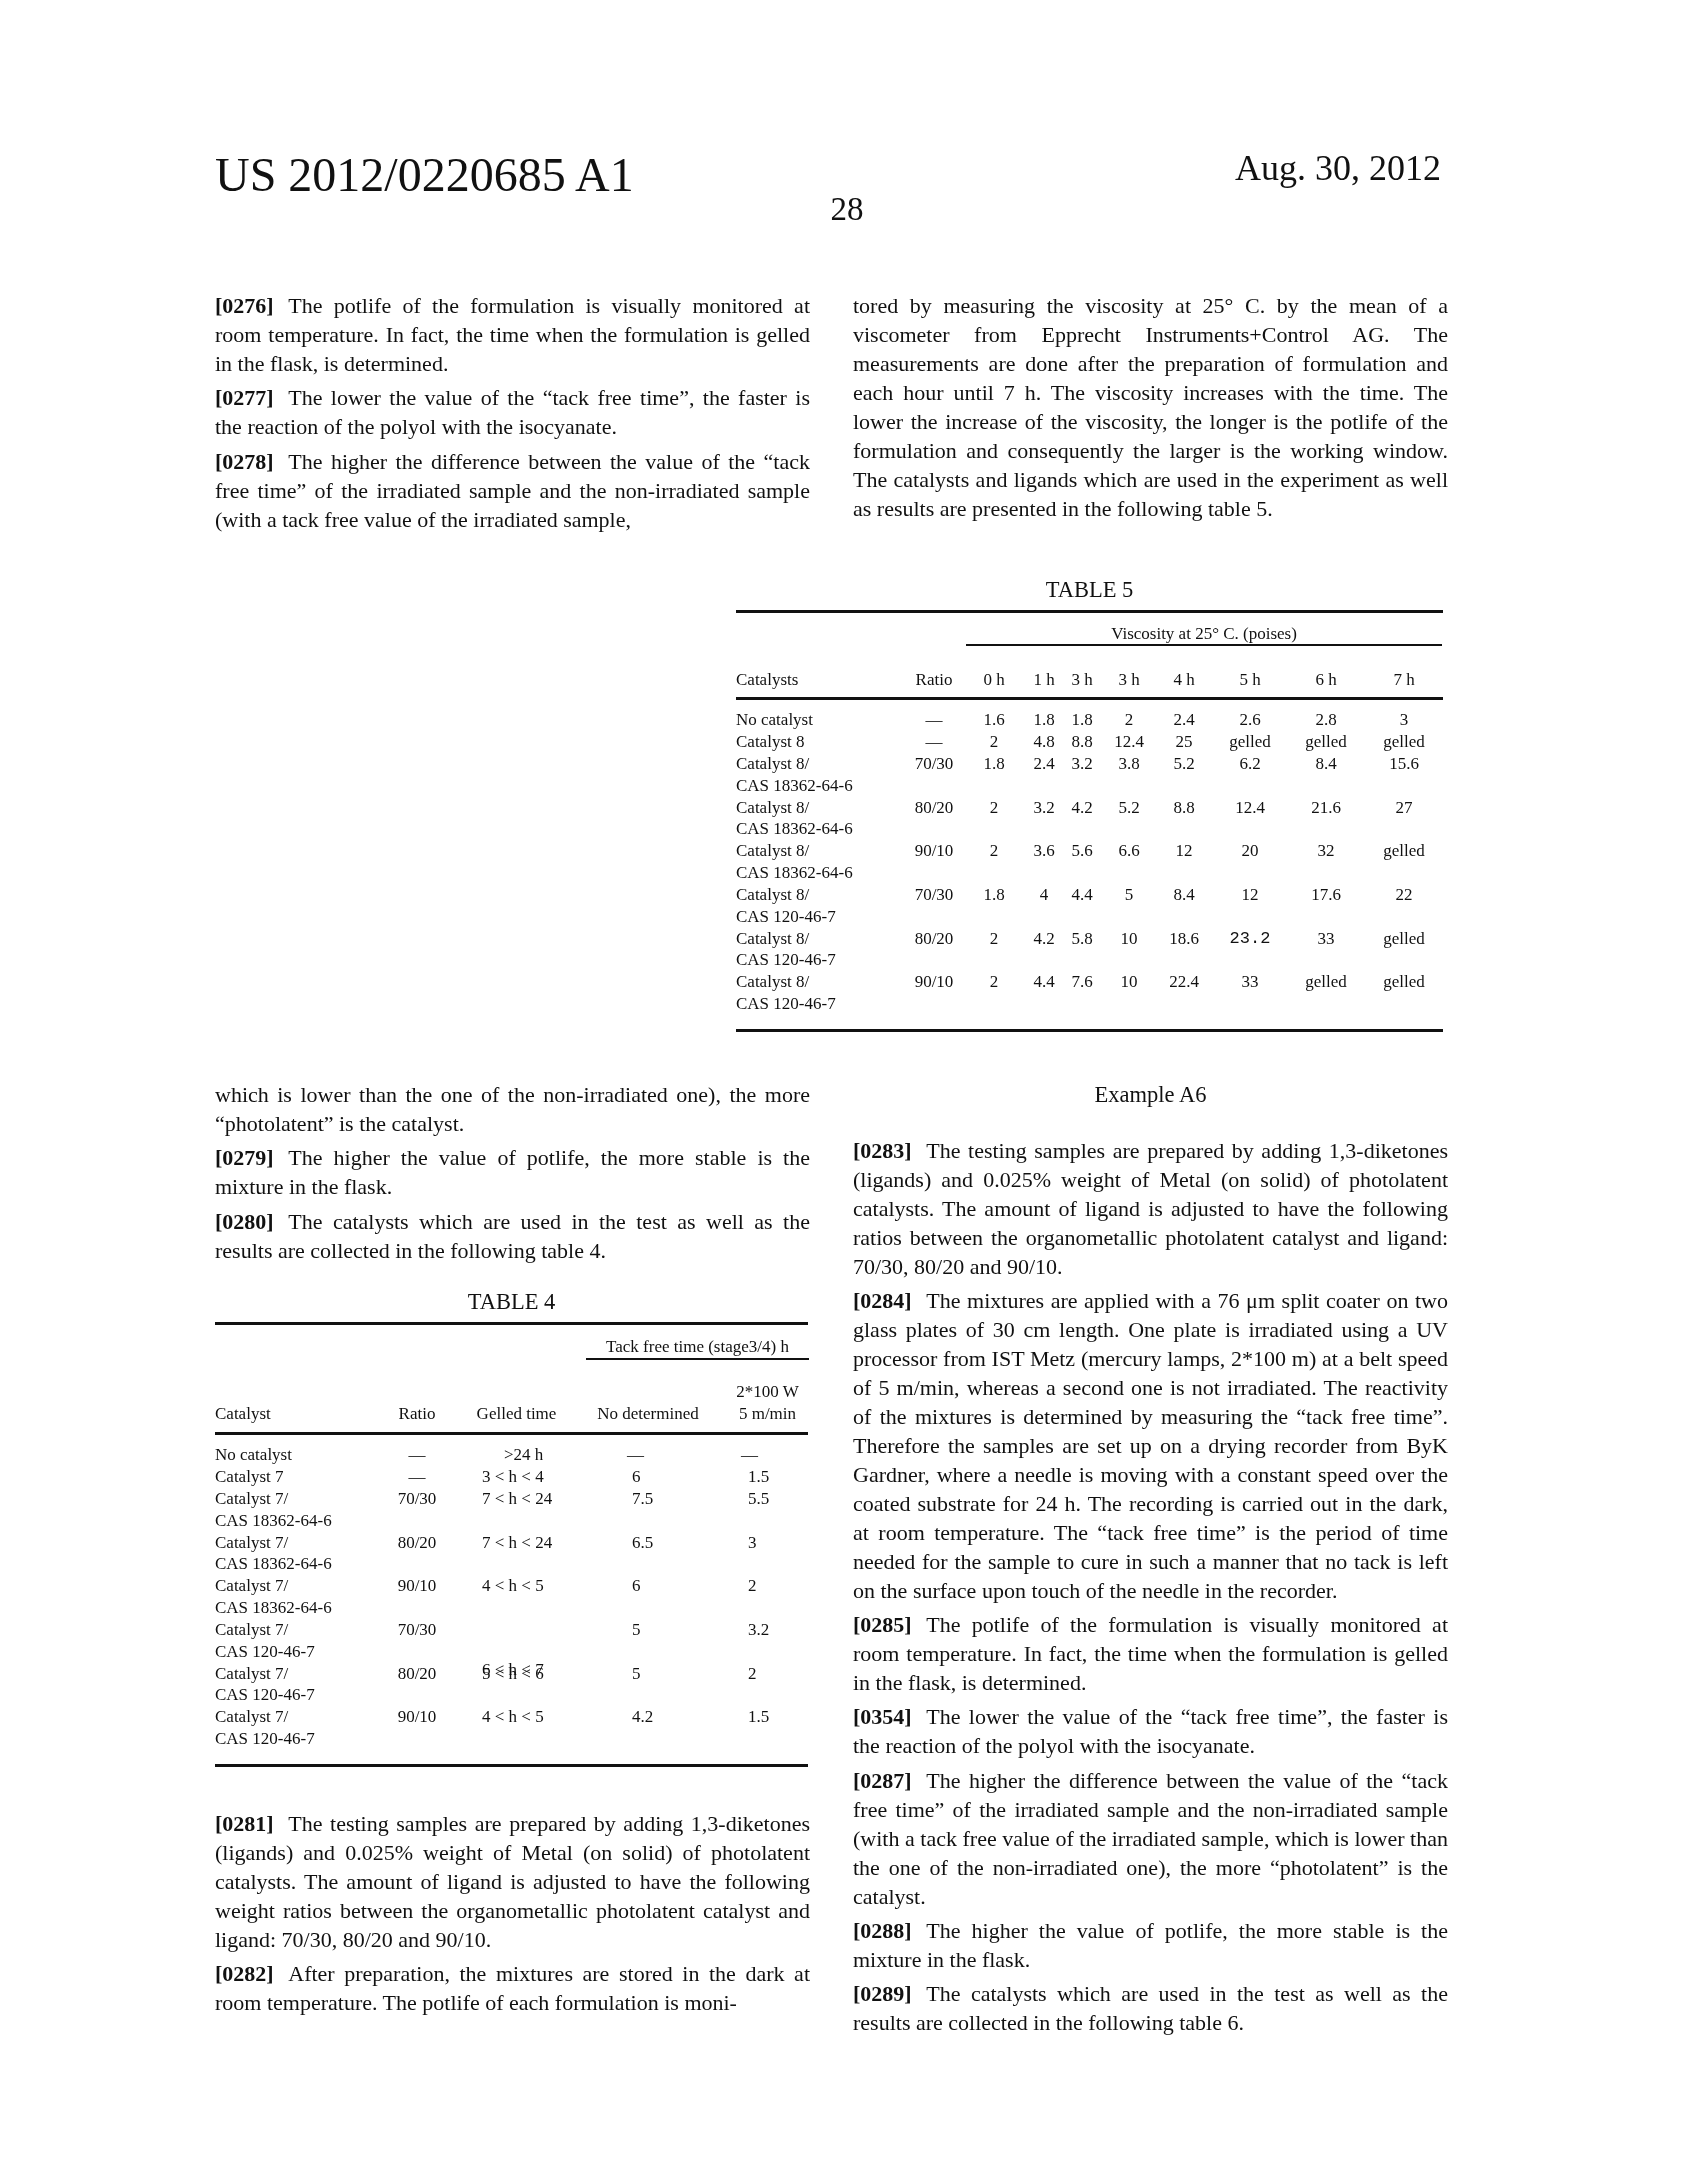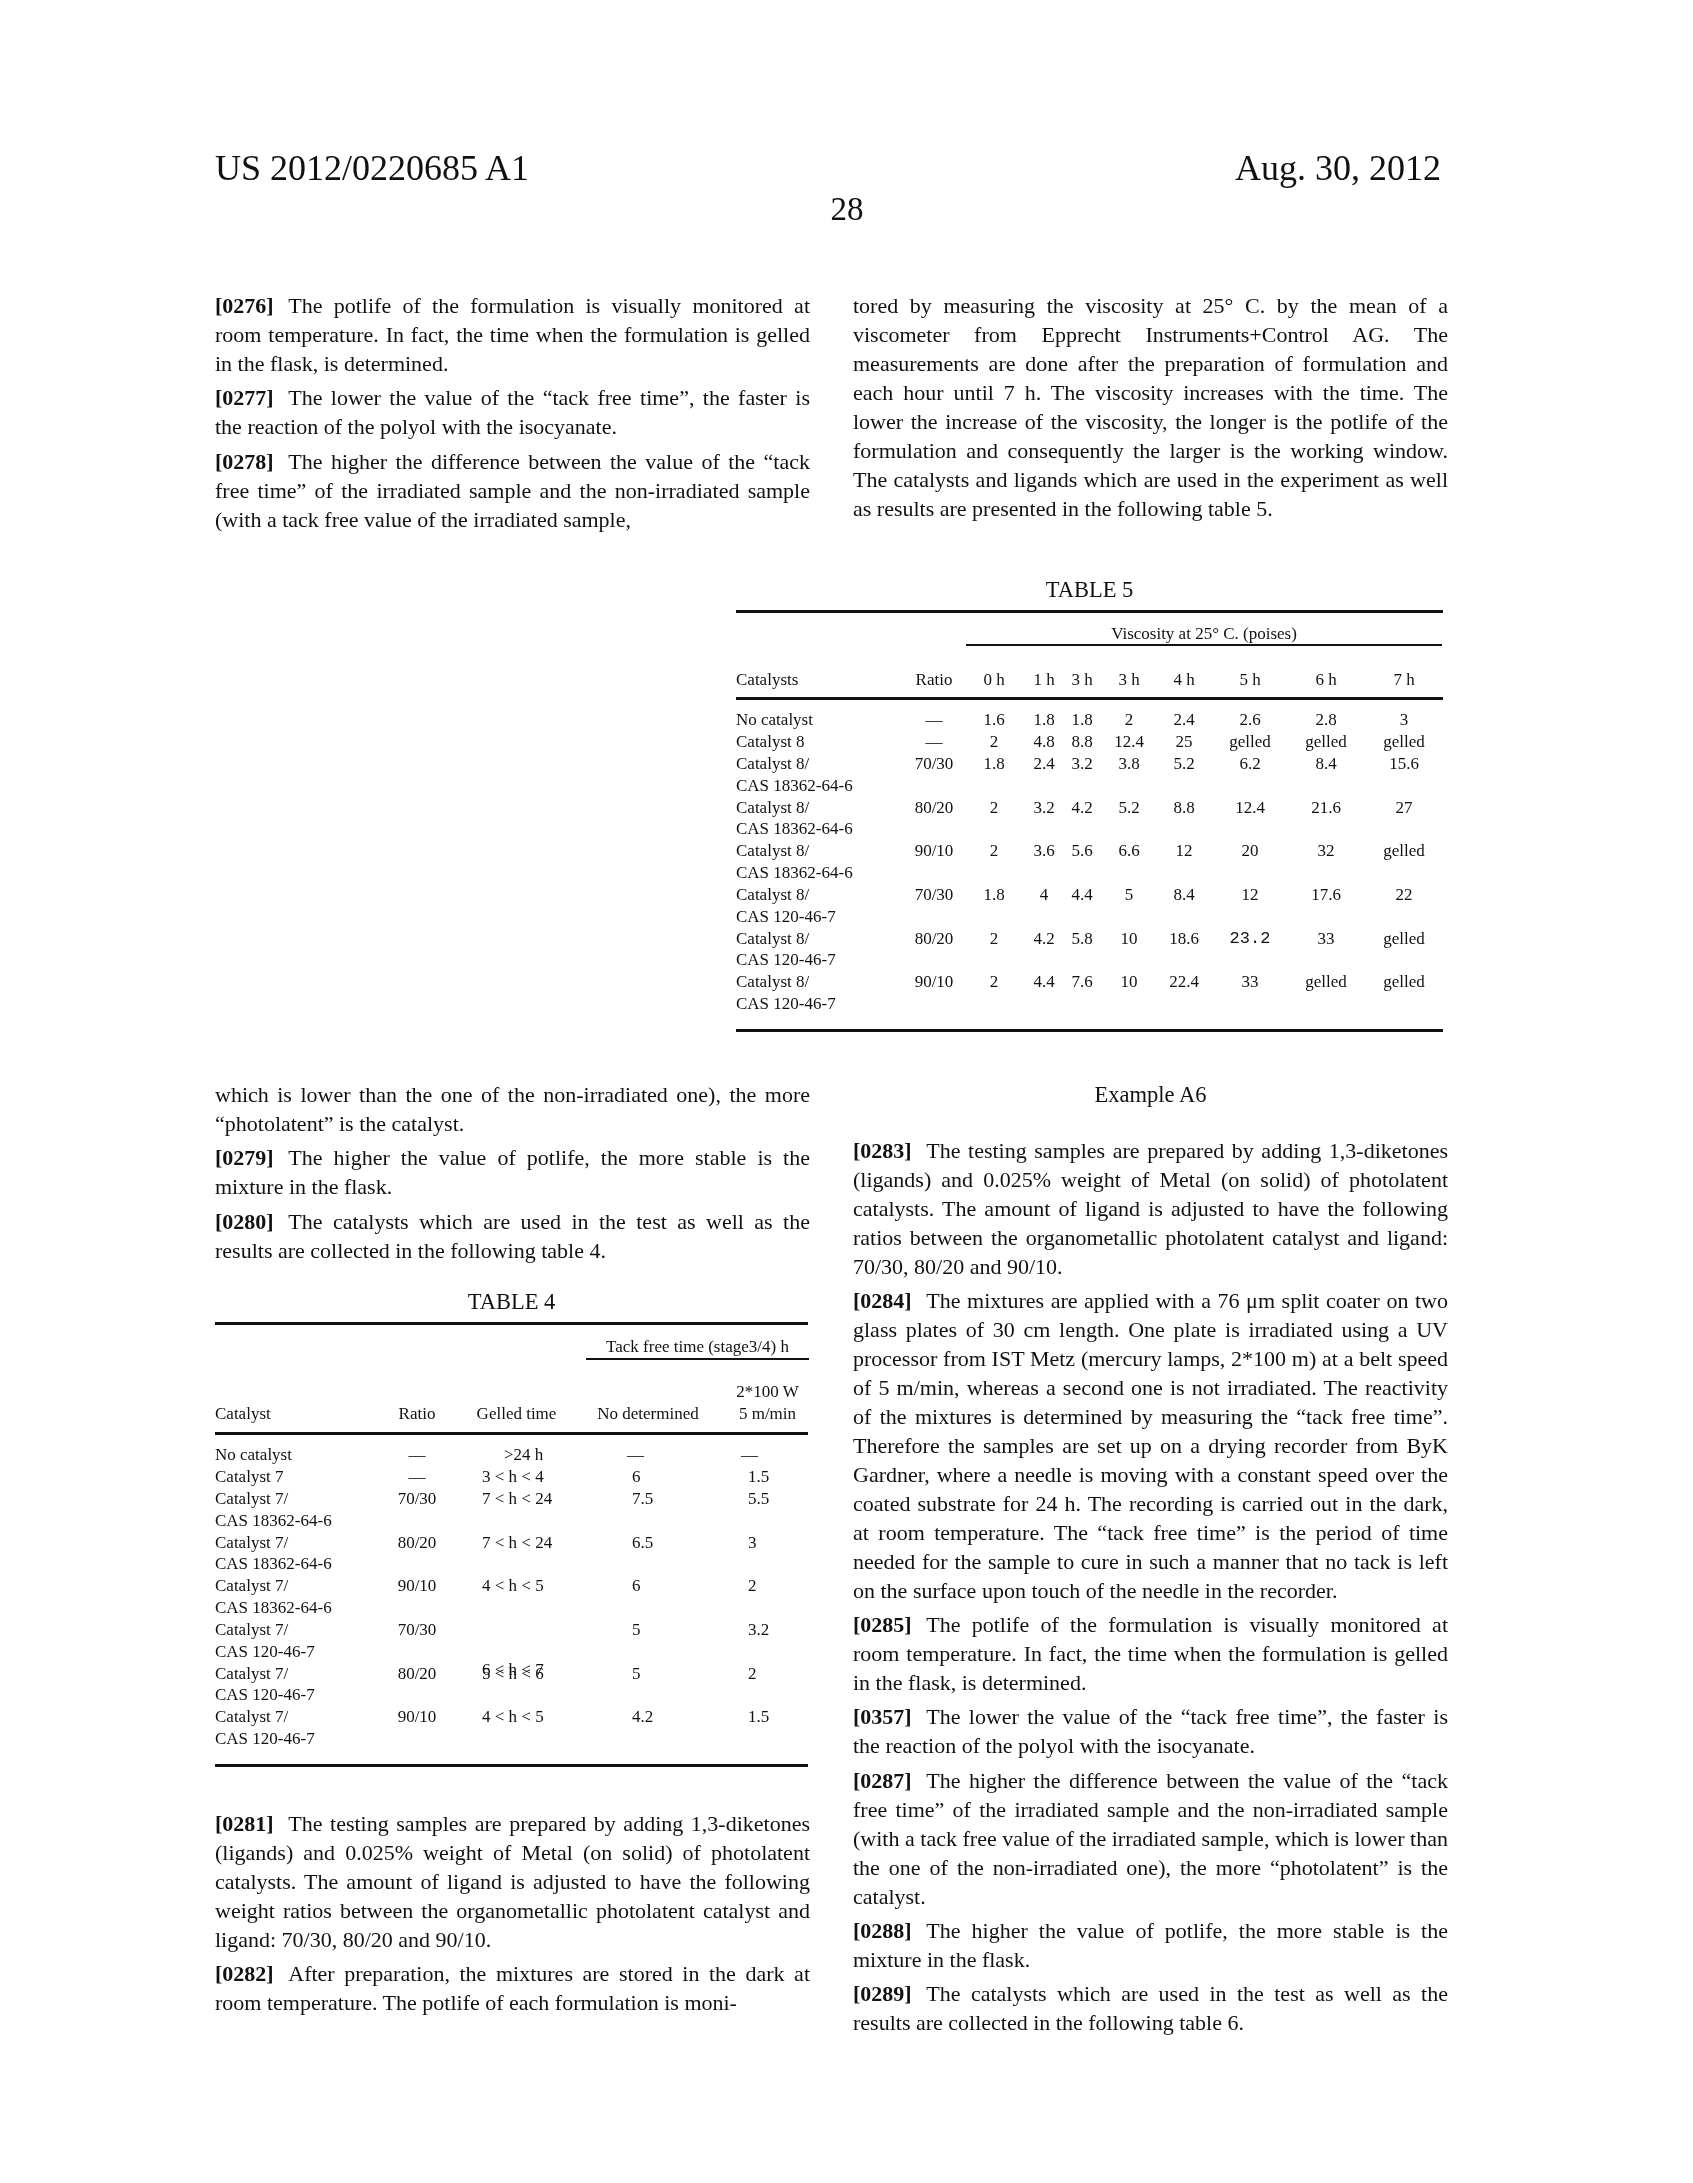--- a/index.html
+++ b/index.html
@@ -1,20 +1,20 @@
 <!DOCTYPE html>
 <html style="font-size:10.6px"><head>
 <meta charset="utf-8">
 <style>
   html, body { margin: 0; padding: 0; background: #ffffff; }
   body {
     width: 1694px; height: 2183px; position: relative; overflow: hidden;
     font-family: "Liberation Serif", "DejaVu Serif", serif; color: #111;
   }
-  .hdr-left { position: absolute; left: 215px; top: 147px; font-size: 36px; letter-spacing: 0px; }
+  .hdr-left { position: absolute; left: 215px; top: 147px; font-size: 48px; letter-spacing: 0px; }
   .hdr-right { position: absolute; right: 253px; top: 147px; font-size: 36px; }
   .hdr-page { position: absolute; left: 0; width: 1694px; top: 191px; text-align: center; font-size: 33px; }
 
   .col { position: absolute; width: 595px; font-size: 22px; line-height: 29px; text-align: justify; }
   .col p { margin: 0 0 5.3px 0; }
   .pnum { font-weight: bold; margin-right: 14.6px; }
   .example-title { text-align: center; font-size: 22.5px; margin: 0; }
 
   .tbl-title { text-align: center; font-size: 22.5px; position: absolute; }
   .rule-thick { position: absolute; height: 3.3px; background: #111; }
@@ -214,18 +214,18 @@
 <div class="col" id="ex-a5" style="left:215px; top:1809px;">
 <p><span class="pnum">[0281]</span><span>The testing samples are prepared by adding 1,3-diketones (ligands) and 0.025% weight of Metal (on solid) of photolatent catalysts. The amount of ligand is adjusted to have the following weight ratios between the organometallic photolatent catalyst and ligand: 70/30, 80/20 and 90/10.</span></p>
     <p><span class="pnum">[0282]</span><span>After preparation, the mixtures are stored in the dark at room temperature. The potlife of each formulation is moni-</span></p>
   </div>
 
 <div class="col" id="ex-a6" style="left:853px; top:1080px;">
   <p class="example-title" style="margin-bottom:26.5px;">Example A6</p>
 <p><span class="pnum">[0283]</span><span>The testing samples are prepared by adding 1,3-diketones (ligands) and 0.025% weight of Metal (on solid) of photolatent catalysts. The amount of ligand is adjusted to have the following ratios between the organometallic photolatent catalyst and ligand: 70/30, 80/20 and 90/10.</span></p>
     <p><span class="pnum">[0284]</span><span>The mixtures are applied with a 76 μm split coater on two glass plates of 30 cm length. One plate is irradiated using a UV processor from IST Metz (mercury lamps, 2*100 m) at a belt speed of 5 m/min, whereas a second one is not irradiated. The reactivity of the mixtures is determined by measuring the “tack free time”. Therefore the samples are set up on a drying recorder from ByK Gardner, where a needle is moving with a constant speed over the coated substrate for 24 h. The recording is carried out in the dark, at room temperature. The “tack free time” is the period of time needed for the sample to cure in such a manner that no tack is left on the surface upon touch of the needle in the recorder.</span></p>
     <p><span class="pnum">[0285]</span><span>The potlife of the formulation is visually monitored at room temperature. In fact, the time when the formulation is gelled in the flask, is determined.</span></p>
-    <p><span class="pnum">[0357]</span><span>The lower the value of the “tack free time”, the faster is the reaction of the polyol with the isocyanate.</span></p>
+    <p><span class="pnum">[0354]</span><span>The lower the value of the “tack free time”, the faster is the reaction of the polyol with the isocyanate.</span></p>
     <p><span class="pnum">[0287]</span><span>The higher the difference between the value of the “tack free time” of the irradiated sample and the non-irradiated sample (with a tack free value of the irradiated sample, which is lower than the one of the non-irradiated one), the more “photolatent” is the catalyst.</span></p>
     <p><span class="pnum">[0288]</span><span>The higher the value of potlife, the more stable is the mixture in the flask.</span></p>
     <p><span class="pnum">[0289]</span><span>The catalysts which are used in the test as well as the results are collected in the following table 6.</span></p>
   </div>
 
 
 </body></html>

